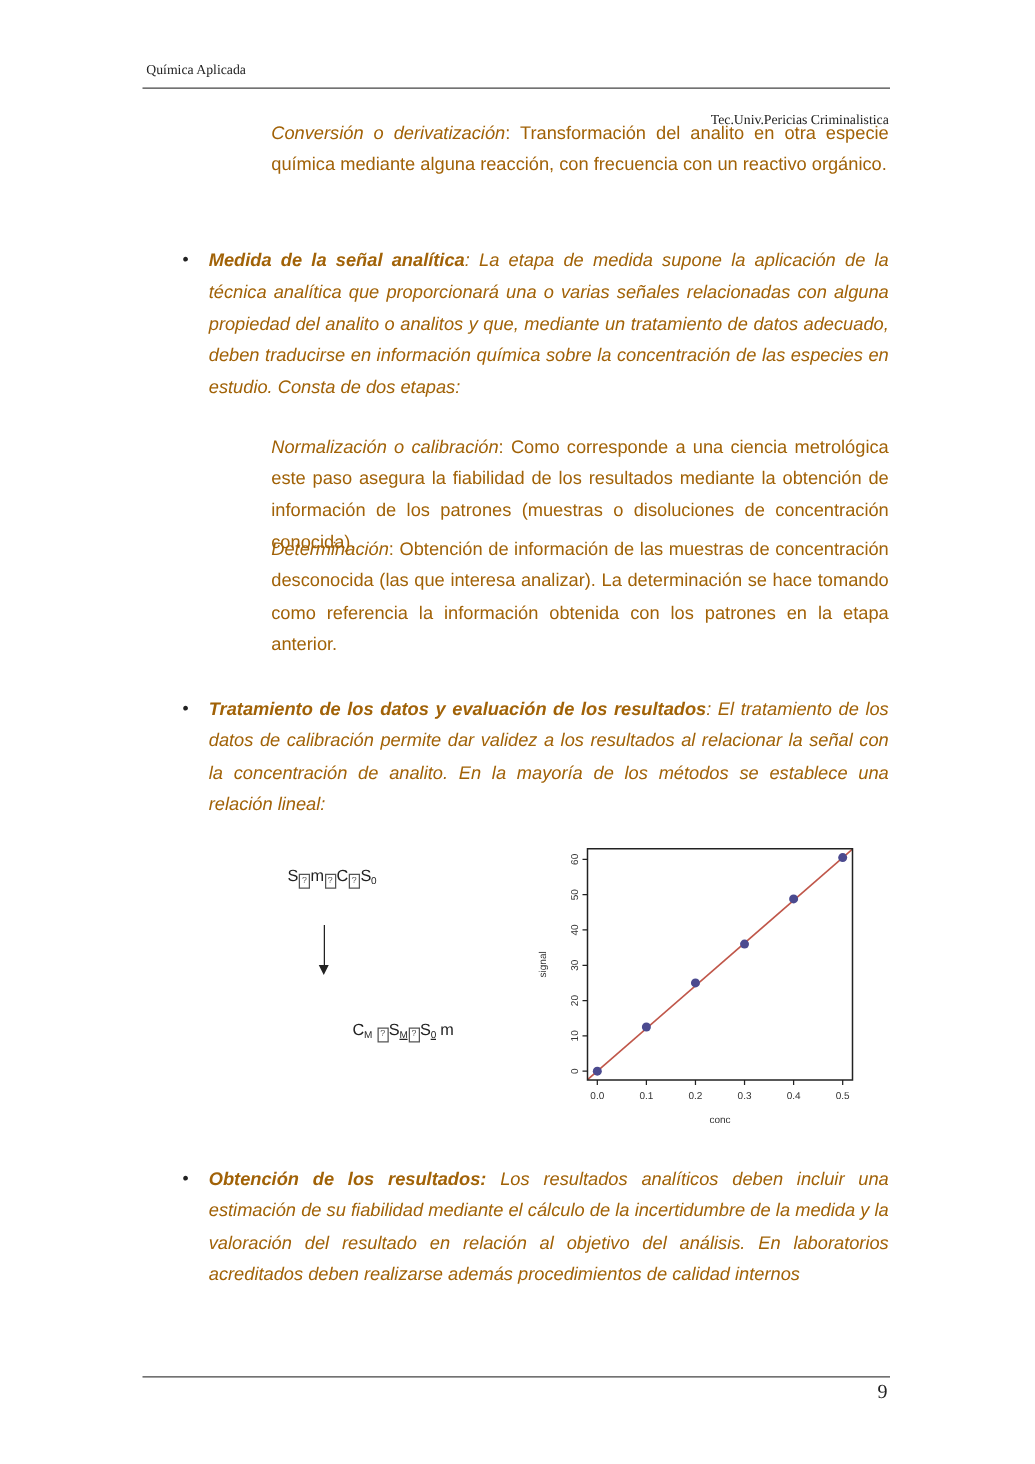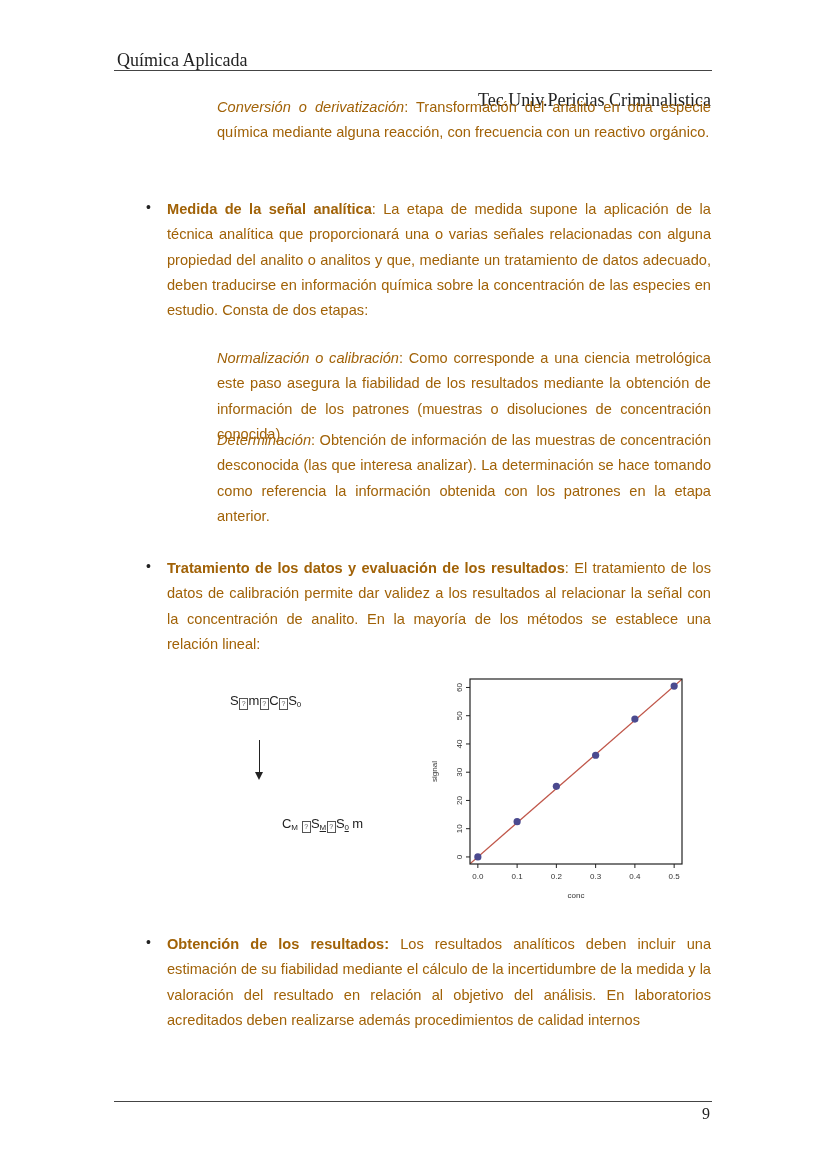--- a/index.html
+++ b/index.html
@@ -1,28 +1,28 @@
 <!DOCTYPE html>
 <html><head>
   <meta charset="utf-8">
   <style>
     html, body { margin: 0; padding: 0; background: #ffffff; }
     body { width: 828px; height: 1171px; position: relative; overflow: hidden;
            font-family: "Liberation Sans", "DejaVu Sans", sans-serif; color: #1a1a1a; }
     .page-header { position: absolute; left: 117px; top: 48px; width: 594px; height: 22px;
-                   font-family: "Liberation Serif", "DejaVu Serif", serif; font-size: 18px; color: #222; }
+                   font-family: "Liberation Serif", "DejaVu Serif", serif; font-size: 11px; color: #222; }
     .page-header .left { position: absolute; left: 0; top: 2px; }
     .page-header .right { position: absolute; right: 0; top: 2px; margin-top: 40px; }
     .header-rule { position: absolute; left: 114px; top: 70px; width: 598px; height: 0; border-top: 1.5px solid #444; }
 
     .para { position: absolute; font-size: 14.6px; line-height: 25.3px; text-align: justify; color: #a16207; }
     .para i { font-style: italic; }
     .para b { font-weight: bold; }
     .sub { left: 217px; width: 494px; }
-    .bullet-block { left: 167px; width: 544px; }
+    .bullet-block { left: 167px; width: 544px; font-style: italic; }
     .bullet-dot { position: absolute; left: 146px; font-size: 14px; color: #222; }
 
     .formula { position: absolute; font-size: 13px; color: #222; letter-spacing: -0.2px; }
     .formula sub { font-size: 8px; vertical-align: -2px; }
     .glyph-box { display: inline-block; width: 7px; height: 10px; border: 1px solid #555; vertical-align: -1px;
                  margin: 0 0.5px; position: relative; font-size: 7px; line-height: 10px; text-align: center; color: #555; }
     .arrow { position: absolute; left: 259px; top: 740px; width: 1px; height: 34px; background: #222; }
     .arrow::after { content: ""; position: absolute; left: -4px; bottom: -6px; border-left: 4.5px solid transparent;
                     border-right: 4.5px solid transparent; border-top: 8px solid #222; }
 

